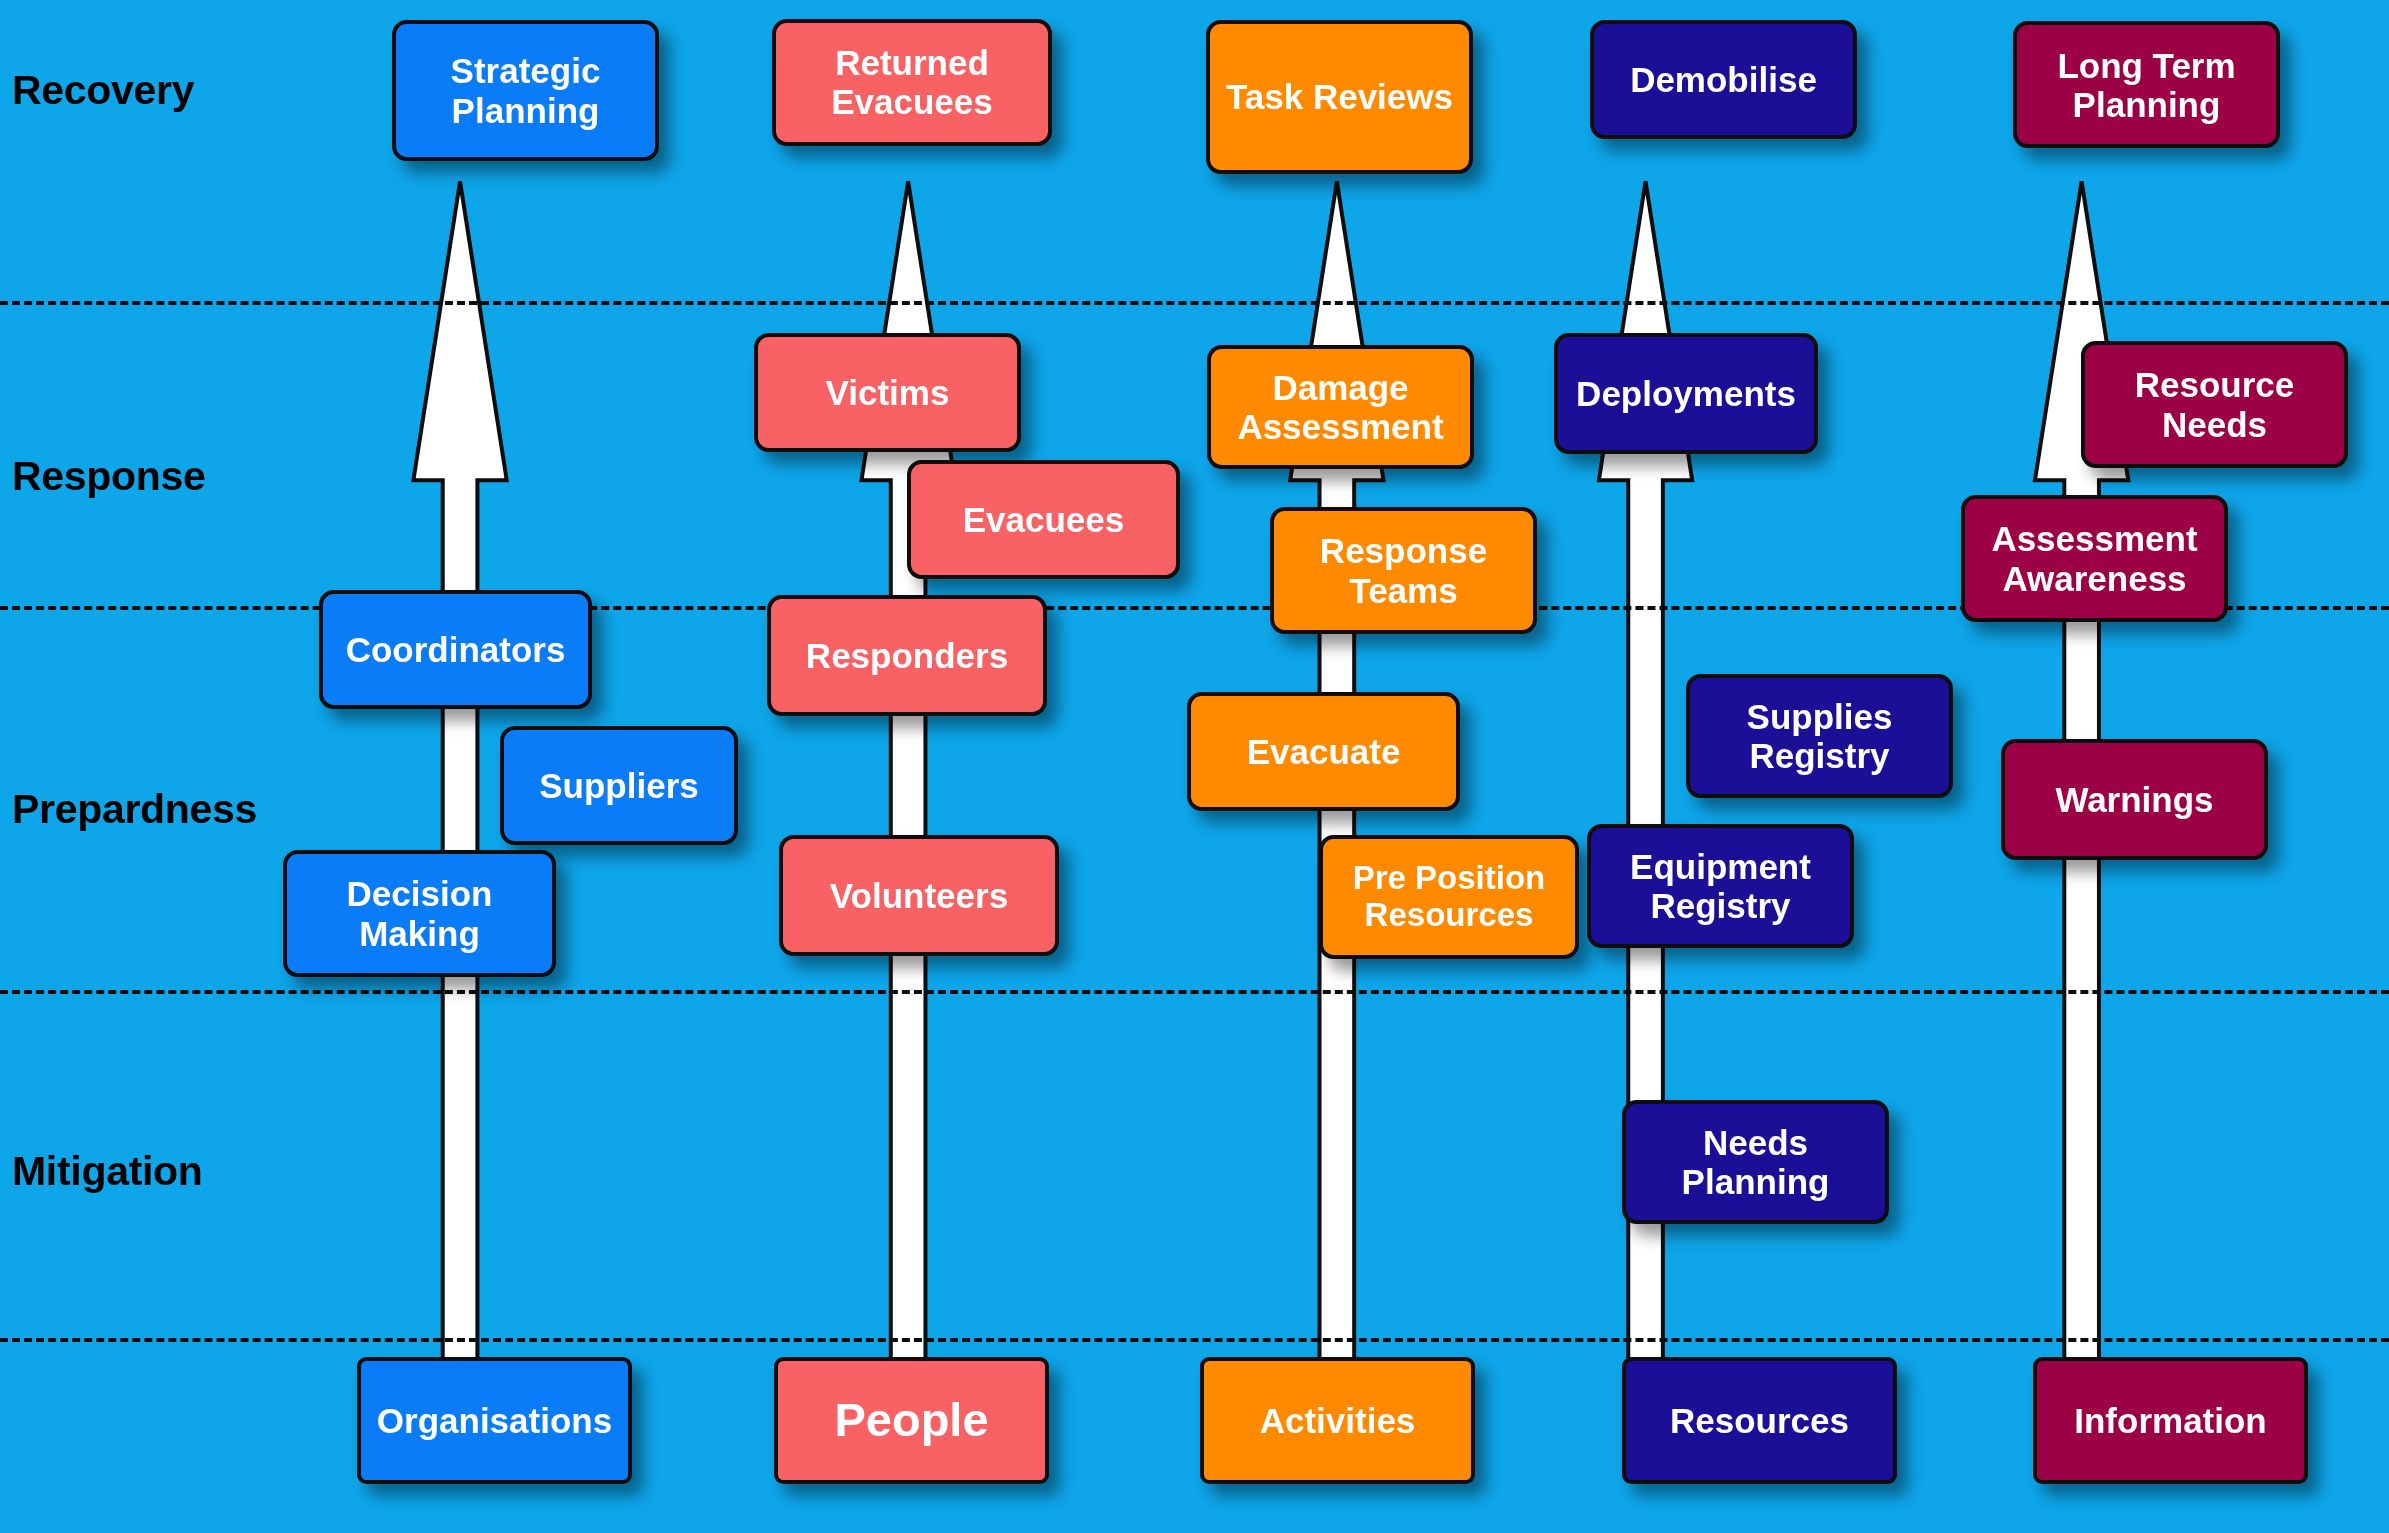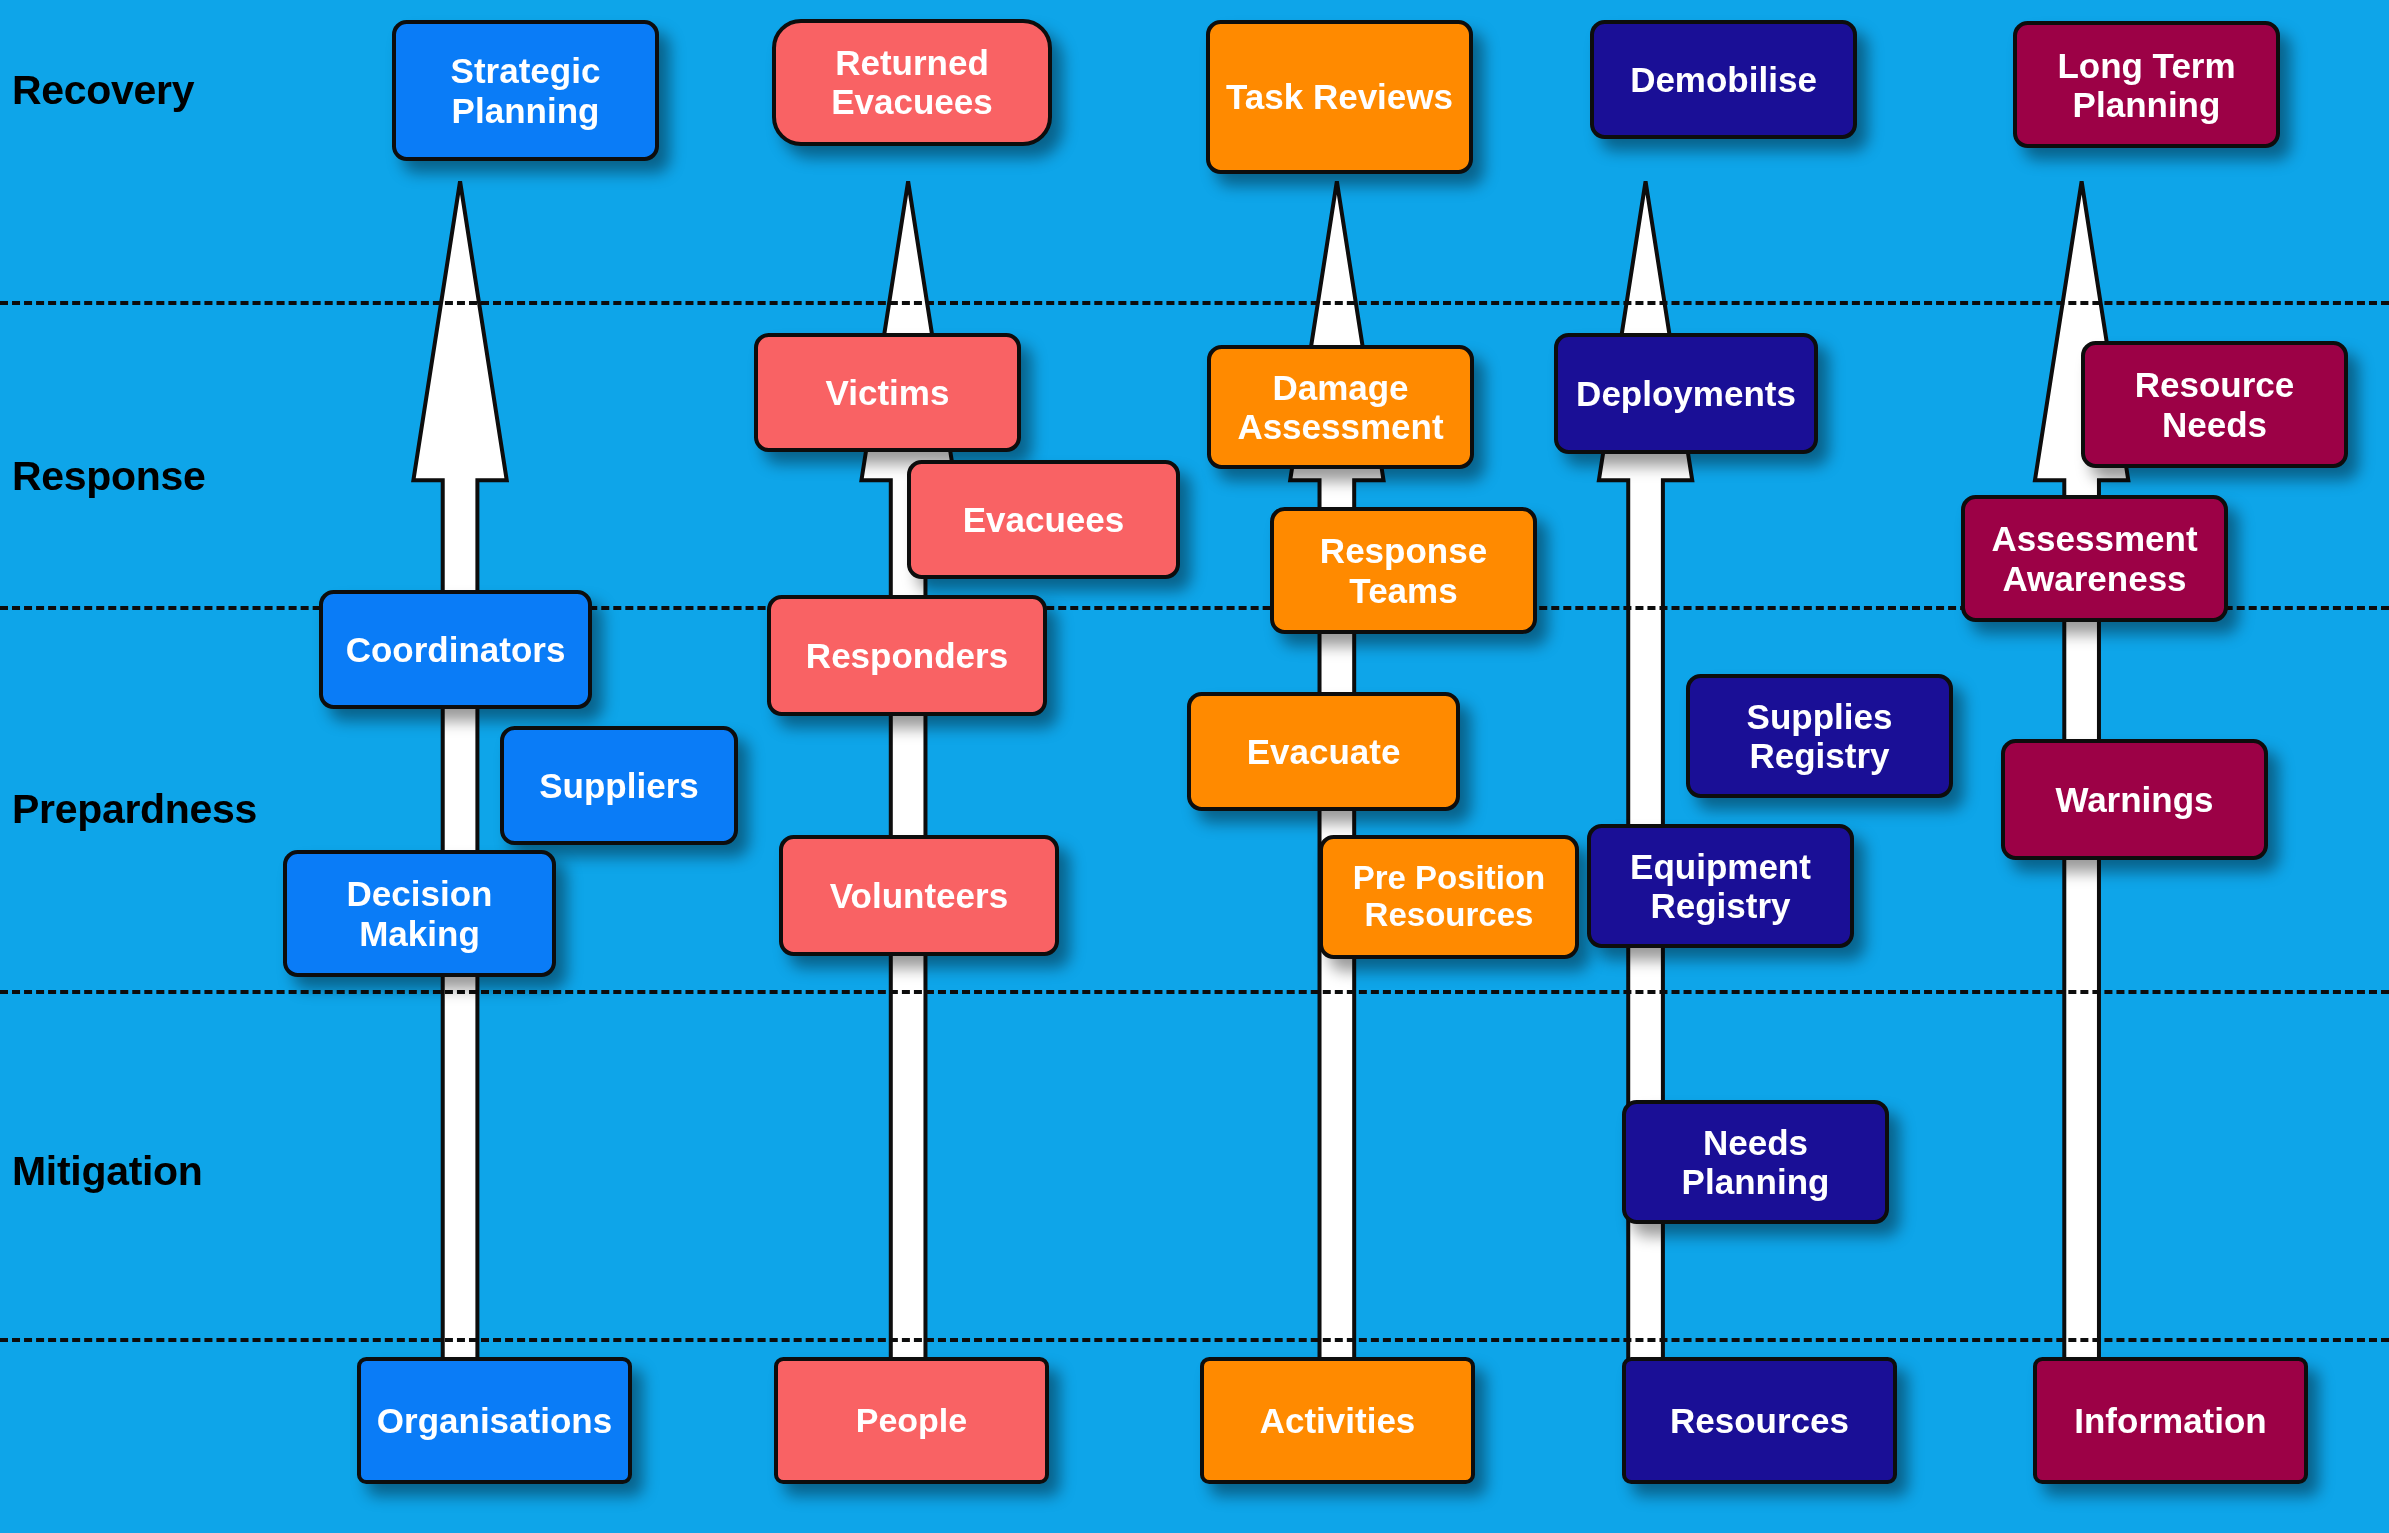--- a/index.html
+++ b/index.html
@@ -67,27 +67,27 @@
       <div class="band-label" style="left: 12px; top: 1148px; font-size: 41px; color: rgb(0, 0, 0);">Mitigation</div>
     </div>
   <div id="nodes-layer">
       <div class="node" style="left: 392px; top: 20px; width: 267px; height: 141px; font-size: 35px; background: rgb(10, 124, 247); color: rgb(255, 255, 255); border-color: rgb(13, 13, 13);"><span>Strategic
 Planning</span></div>
       <div class="node" style="left: 319px; top: 590px; width: 273px; height: 119px; font-size: 35px; background: rgb(10, 124, 247); color: rgb(255, 255, 255); border-color: rgb(13, 13, 13);"><span>Coordinators</span></div>
       <div class="node" style="left: 500px; top: 726px; width: 238px; height: 119px; font-size: 35px; background: rgb(10, 124, 247); color: rgb(255, 255, 255); border-color: rgb(13, 13, 13);"><span>Suppliers</span></div>
       <div class="node" style="left: 283px; top: 850px; width: 273px; height: 127px; font-size: 35px; background: rgb(10, 124, 247); color: rgb(255, 255, 255); border-color: rgb(13, 13, 13);"><span>Decision
 Making</span></div>
       <div class="node sq" style="left: 357px; top: 1357px; width: 275px; height: 127px; font-size: 35px; background: rgb(10, 124, 247); color: rgb(255, 255, 255); border-color: rgb(13, 13, 13);"><span>Organisations</span></div>
-      <div class="node" style="left: 772px; top: 18.7px; width: 280px; height: 127px; font-size: 35px; background: rgb(249, 98, 100); color: rgb(255, 255, 255); border-color: rgb(13, 13, 13); border-radius: 29px;"><span>Returned
+      <div class="node" style="left: 772px; top: 18.7px; width: 280px; height: 127px; font-size: 35px; background: rgb(249, 98, 100); color: rgb(255, 255, 255); border-color: rgb(13, 13, 13);"><span>Returned
 Evacuees</span></div>
       <div class="node" style="left: 754px; top: 333px; width: 267px; height: 119px; font-size: 35px; background: rgb(249, 98, 100); color: rgb(255, 255, 255); border-color: rgb(13, 13, 13);"><span>Victims</span></div>
       <div class="node" style="left: 907px; top: 460px; width: 273px; height: 119px; font-size: 35px; background: rgb(249, 98, 100); color: rgb(255, 255, 255); border-color: rgb(13, 13, 13);"><span>Evacuees</span></div>
       <div class="node" style="left: 767px; top: 595px; width: 280px; height: 121px; font-size: 35px; background: rgb(249, 98, 100); color: rgb(255, 255, 255); border-color: rgb(13, 13, 13);"><span>Responders</span></div>
       <div class="node" style="left: 779px; top: 835px; width: 280px; height: 121px; font-size: 35px; background: rgb(249, 98, 100); color: rgb(255, 255, 255); border-color: rgb(13, 13, 13);"><span>Volunteers</span></div>
-      <div class="node sq" style="left: 774px; top: 1357px; width: 275px; height: 127px; font-size: 34px; background: rgb(249, 98, 100); color: rgb(255, 255, 255); border-color: rgb(13, 13, 13);"><span>People</span></div>
+      <div class="node sq" style="left: 774px; top: 1357px; width: 275px; height: 127px; font-size: 47px; background: rgb(249, 98, 100); color: rgb(255, 255, 255); border-color: rgb(13, 13, 13);"><span>People</span></div>
       <div class="node" style="left: 1206px; top: 20px; width: 267px; height: 154px; font-size: 35px; background: rgb(255, 138, 0); color: rgb(255, 255, 255); border-color: rgb(13, 13, 13);"><span>Task Reviews</span></div>
       <div class="node" style="left: 1207px; top: 345px; width: 267px; height: 124px; font-size: 35px; background: rgb(255, 138, 0); color: rgb(255, 255, 255); border-color: rgb(13, 13, 13);"><span>Damage
 Assessment</span></div>
       <div class="node" style="left: 1270px; top: 507px; width: 267px; height: 127px; font-size: 35px; background: rgb(255, 138, 0); color: rgb(255, 255, 255); border-color: rgb(13, 13, 13);"><span>Response
 Teams</span></div>
       <div class="node" style="left: 1187px; top: 692px; width: 273px; height: 119px; font-size: 35px; background: rgb(255, 138, 0); color: rgb(255, 255, 255); border-color: rgb(13, 13, 13);"><span>Evacuate</span></div>
       <div class="node" style="left: 1319px; top: 835px; width: 260px; height: 124px; font-size: 33px; background: rgb(255, 138, 0); color: rgb(255, 255, 255); border-color: rgb(13, 13, 13);"><span>Pre Position
 Resources</span></div>
       <div class="node sq" style="left: 1200px; top: 1357px; width: 275px; height: 127px; font-size: 35px; background: rgb(255, 138, 0); color: rgb(255, 255, 255); border-color: rgb(13, 13, 13);"><span>Activities</span></div>
       <div class="node" style="left: 1590px; top: 20px; width: 267px; height: 119px; font-size: 35px; background: rgb(26, 15, 150); color: rgb(255, 255, 255); border-color: rgb(13, 13, 13);"><span>Demobilise</span></div>

